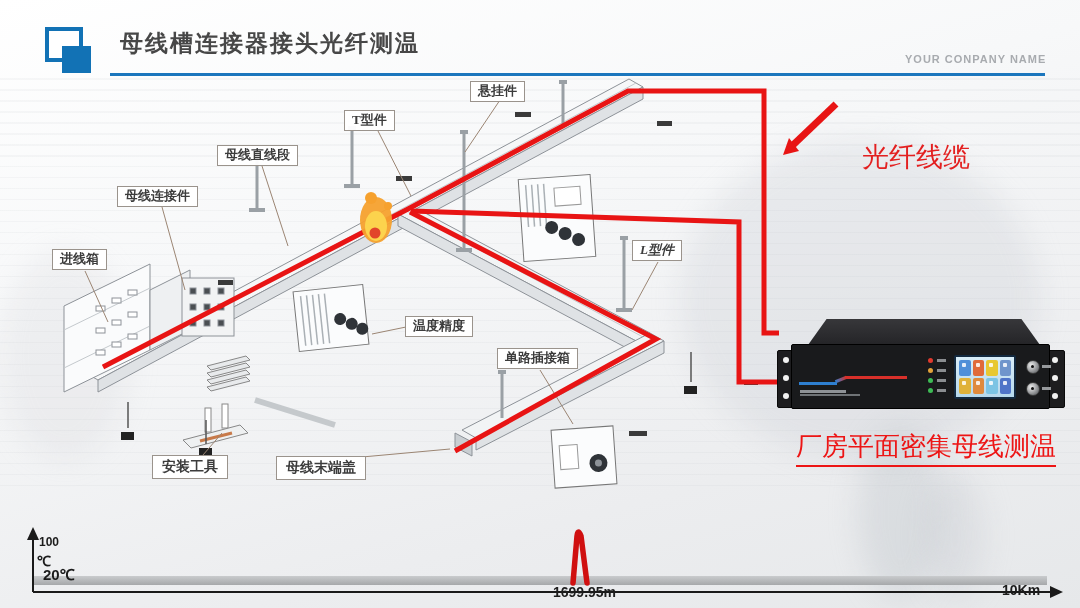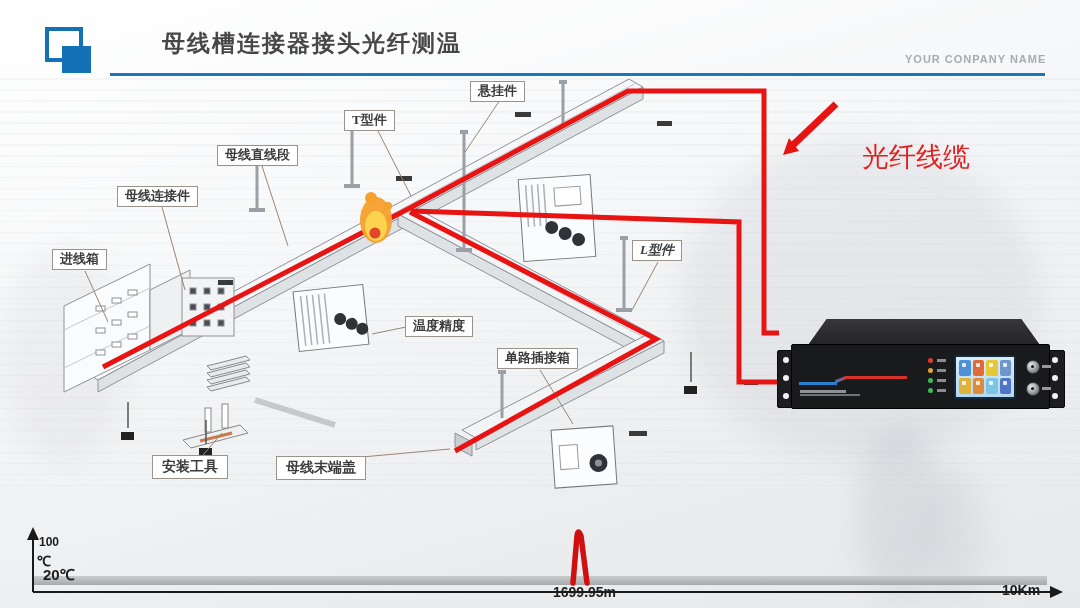--- a/index.html
+++ b/index.html
@@ -9,21 +9,21 @@
   .abs{position:absolute;}
   
   .streaks{left:0;top:78px;width:1080px;height:415px;
     background:repeating-linear-gradient(180deg,rgba(168,174,180,.16) 0 1.5px,transparent 1.5px 11px);
     opacity:.55;pointer-events:none;}
   .blob{border-radius:50%;filter:blur(14px);pointer-events:none;}
   
   .logo-outline{left:45px;top:27px;width:30px;height:27px;border:4px solid #1272b5;background:#fff;}
   .logo-solid{left:62px;top:46px;width:29px;height:27px;background:#1272b5;}
   .title{left:120px;top:28px;font-family:"Liberation Serif",serif;font-size:23px;font-weight:600;
-    color:#474747;letter-spacing:2px;white-space:nowrap;margin-left:42px;}
+    color:#474747;letter-spacing:2px;white-space:nowrap;}
   .company{left:905px;top:53px;width:140px;text-align:right;font-size:11px;font-weight:bold;
     color:#a8abaf;letter-spacing:1px;white-space:nowrap;}
   .blueline{left:110px;top:73px;width:935px;height:3px;background:#1b76bd;}
   .badge{left:46px;top:100px;background:#00efef;color:#5d6a72;font-family:"Liberation Serif",serif;
     font-size:26px;font-weight:600;padding:2px 9px 3px 9px;white-space:nowrap;}
   
   .dlabel{background:rgba(255,255,255,.96);border:1px solid #9a938c;color:#3c3c3c;
     font-family:"Liberation Serif",serif;font-size:13px;font-weight:600;
     padding:2px 7px;white-space:nowrap;line-height:1.15;}
   .dlabel.big{font-size:14px;padding:3px 9px;}
@@ -313,20 +313,23 @@
           <span class="app-icon" style="background: rgb(79, 116, 200);"></span>
         </div>
       </div>
       <div class="conn" style="left:234px;top:15px;"></div>
       <div class="conn-dash" style="left:250px;top:20px;"></div>
       <div class="conn" style="left:234px;top:37px;"></div>
       <div class="conn-dash" style="left:250px;top:42px;"></div>
     </div>
   </div>
 
+  <div class="abs dev-caption">
+    <span>厂房平面密集母线测温</span>
+  </div>
 
 
   <div class="abs axis-txt" style="left:39px;top:535px;font-size:12px;">100</div>
   <div class="abs axis-txt" style="left:37px;top:551px;font-size:14px;">℃</div>
   <div class="abs axis-txt" style="left:43px;top:564px;font-size:15px;">20℃</div>
   <div class="abs axis-txt" style="left:553px;top:584px;font-size:14px;">1699.95m</div>
   <div class="abs axis-txt" style="left:1002px;top:582px;font-size:14px;">10Km</div>
 
 </div>
 

